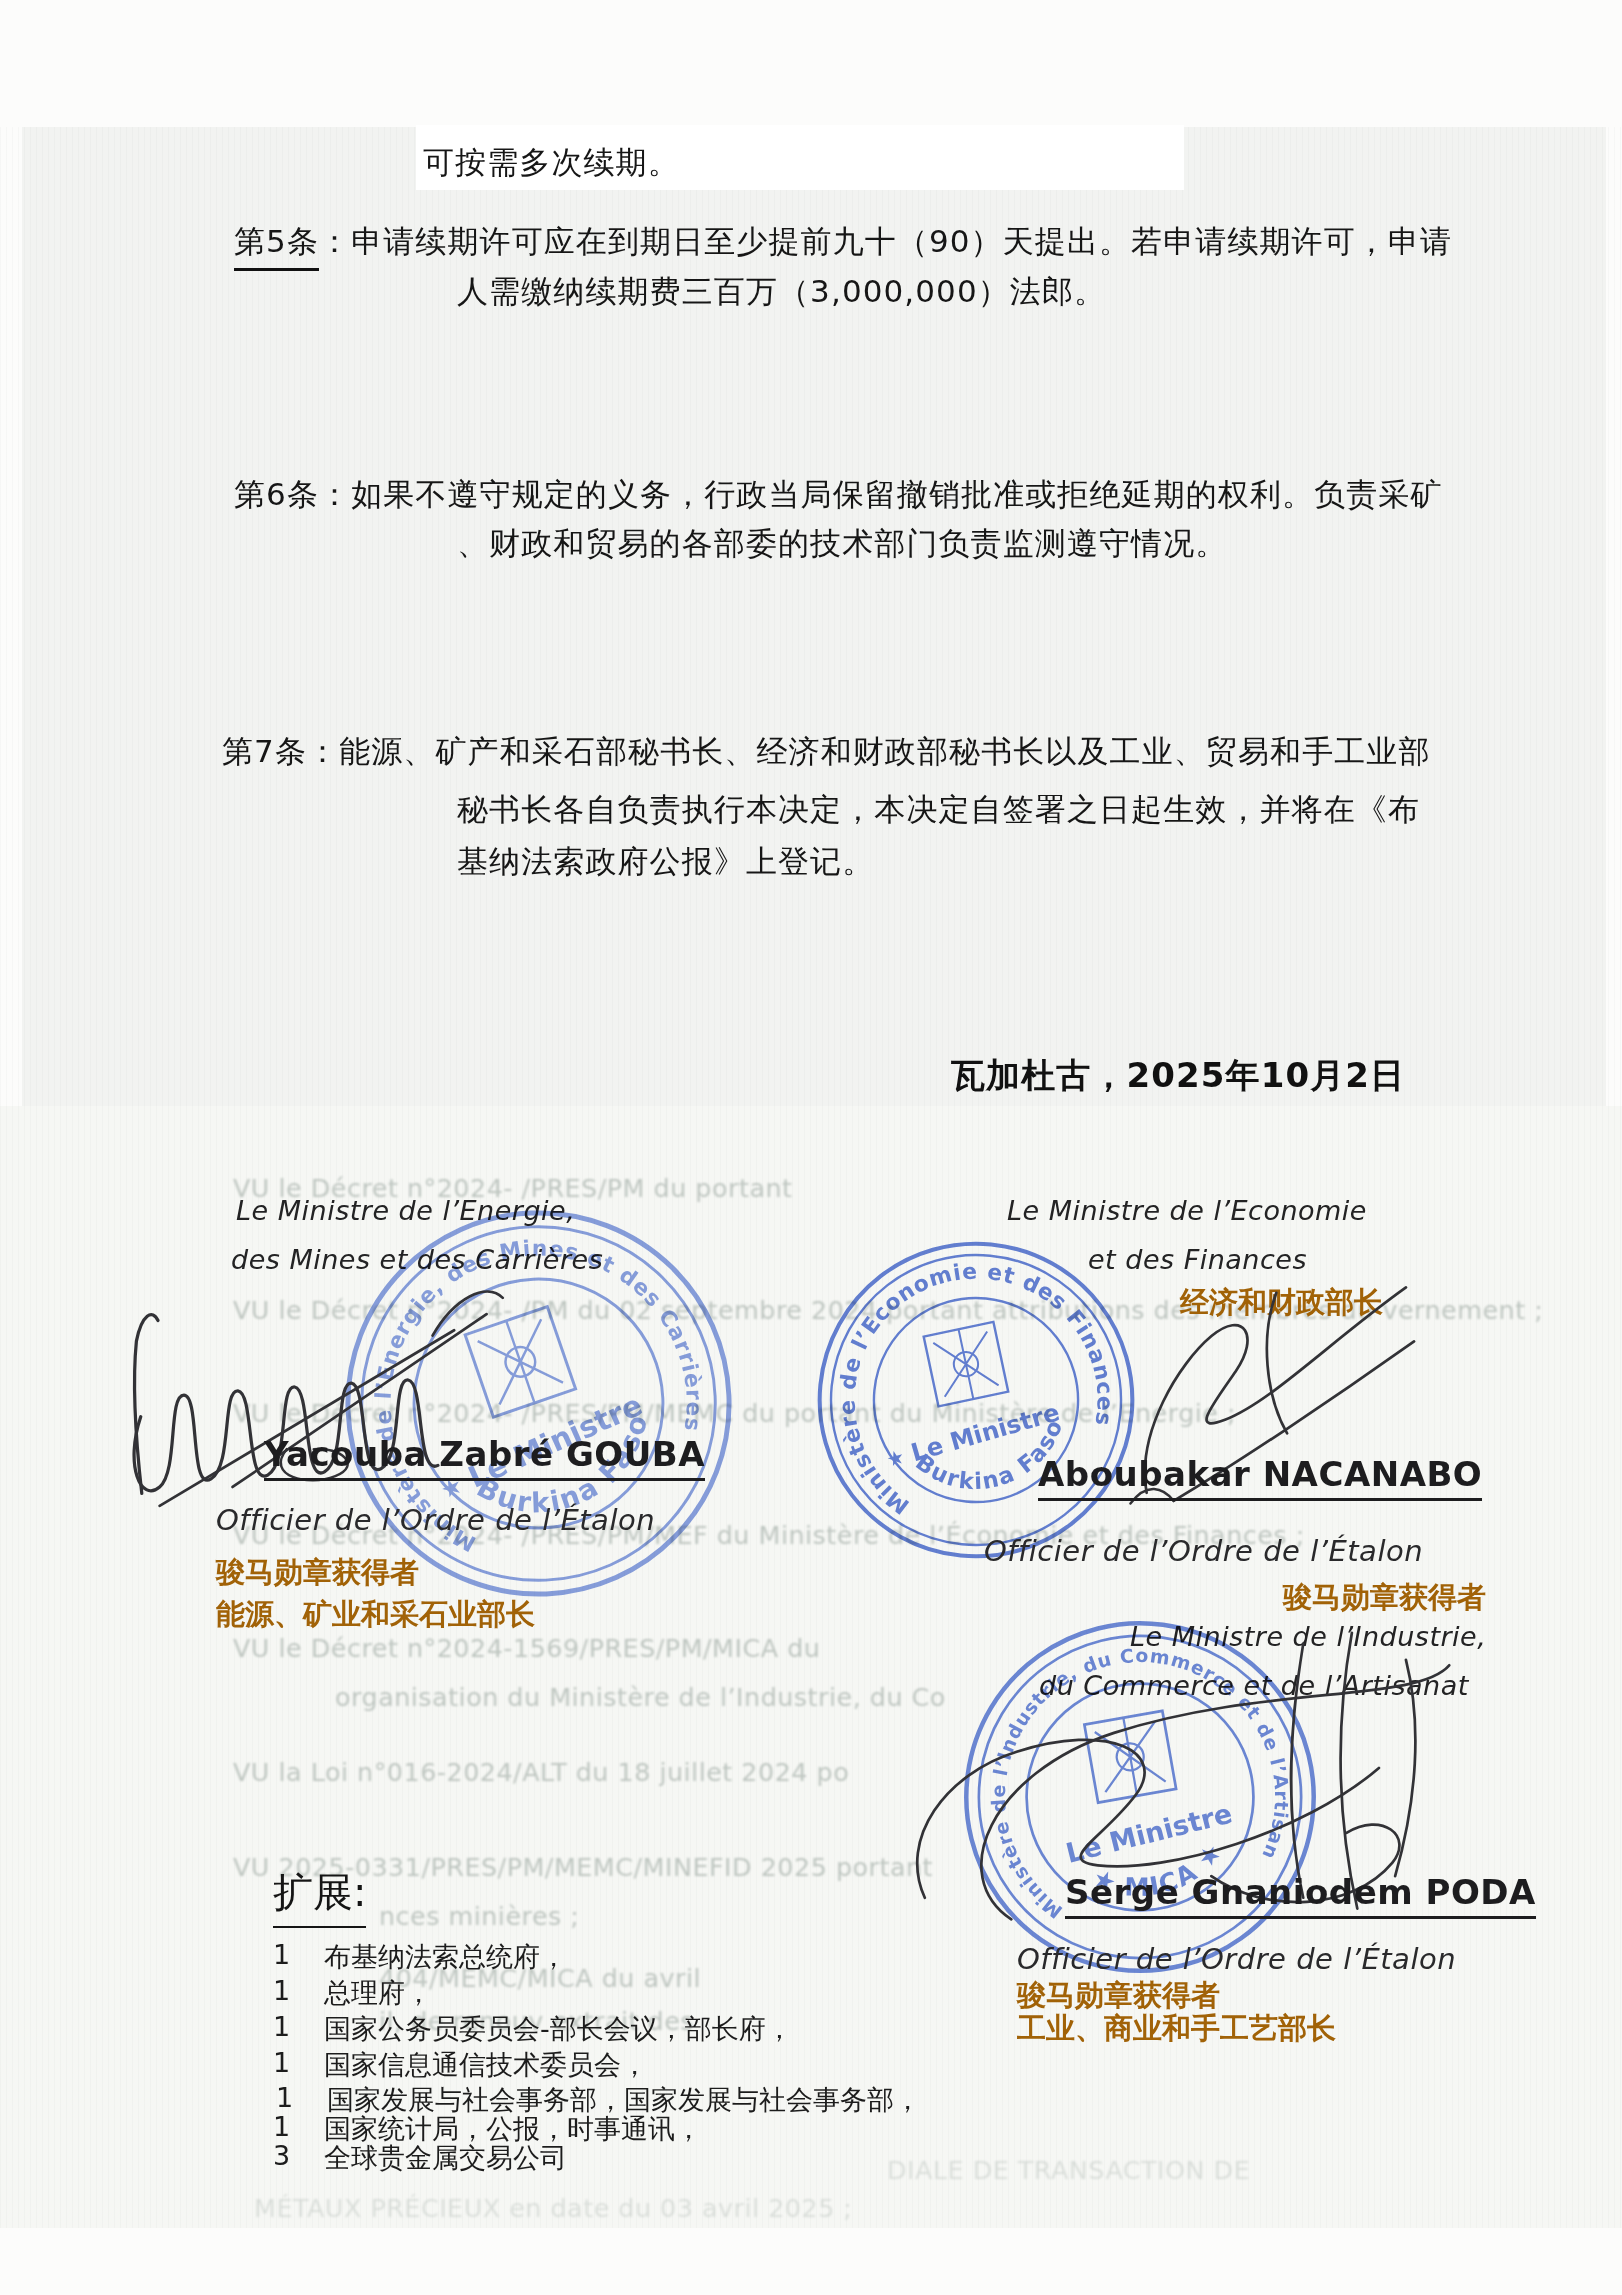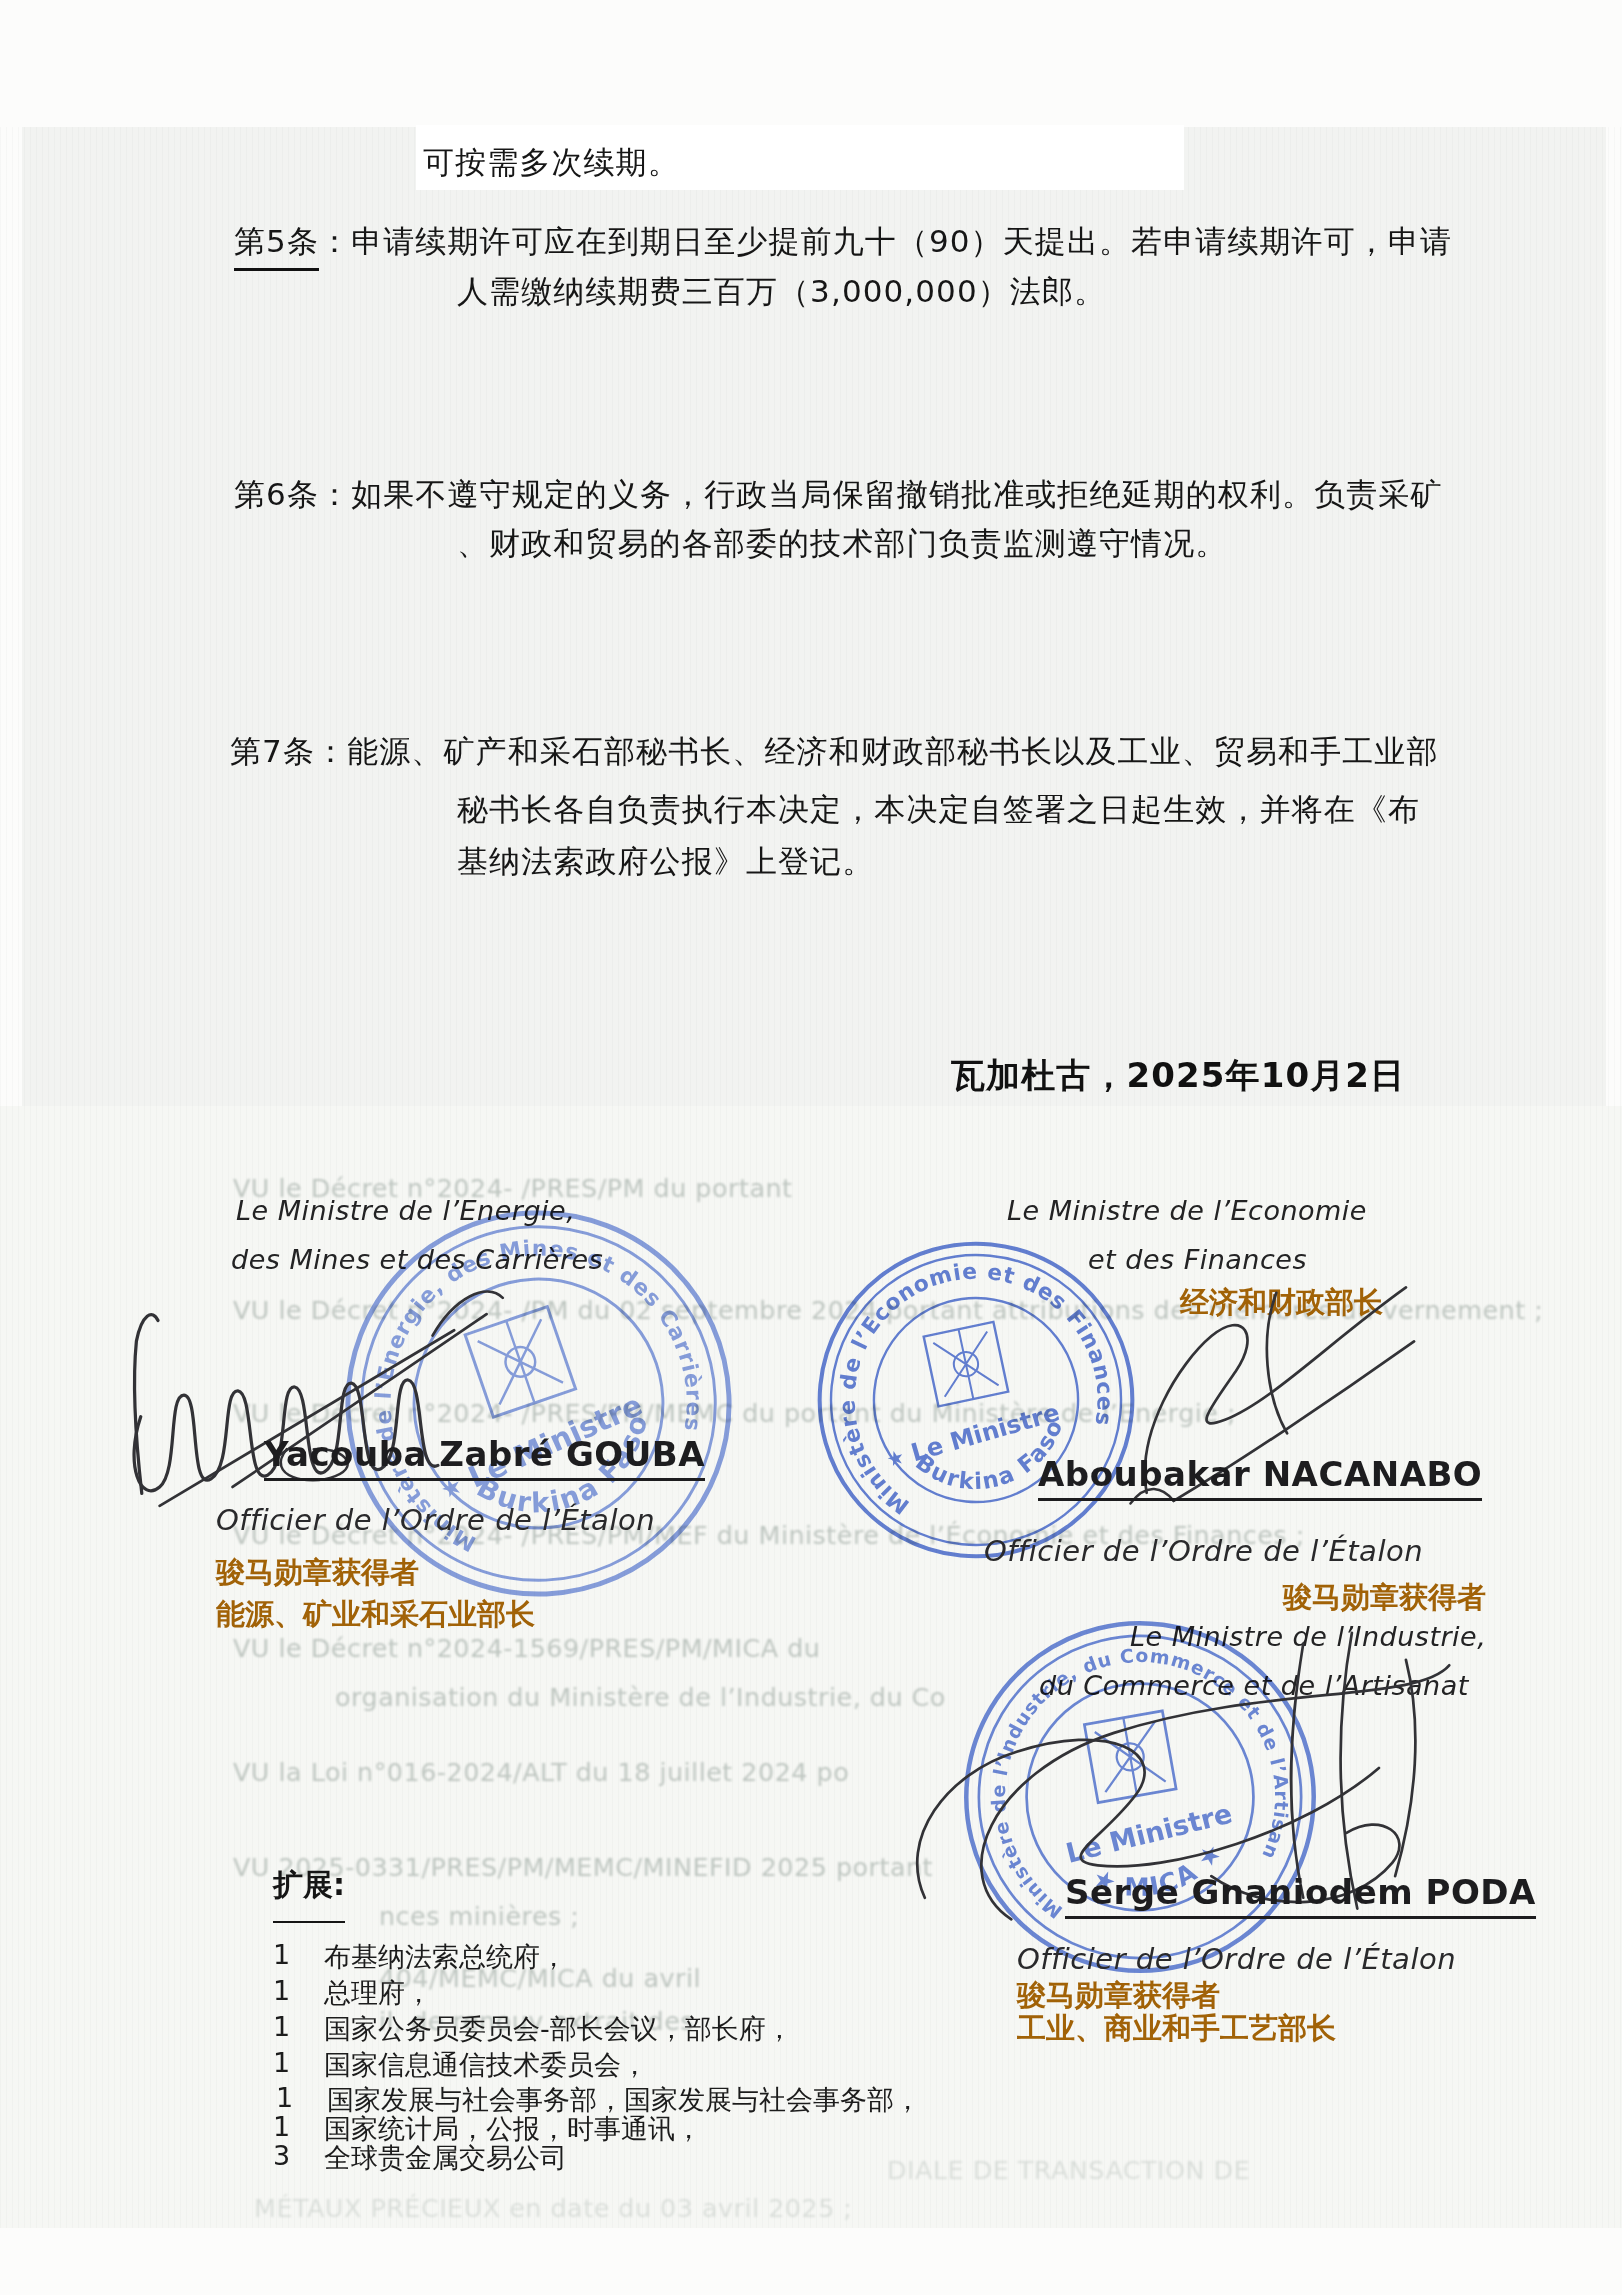--- a/index.html
+++ b/index.html
@@ -19,21 +19,21 @@
   
   .zh{font-size:31px;letter-spacing:1.1px;color:#161616;white-space:nowrap;}
   .art-label{border-bottom:3.2px solid #111;padding-bottom:9px;}
   .date{font-size:34px;font-weight:600;letter-spacing:1.1px;color:#111;}
   
   .fr-title{font-size:27px;font-style:italic;font-weight:500;color:#232324;white-space:nowrap;letter-spacing:0.5px;text-align:right;}
   .sig-name{font-size:34px;font-weight:bold;color:#1d1d1f;white-space:nowrap;border-bottom:3.8px solid #1d1d1f;padding-bottom:4.3px;letter-spacing:0.5px;margin-left:48px;}
   .officier{font-size:29px;font-style:italic;color:#29292b;white-space:nowrap;letter-spacing:0.5px;}
   .zh-small{font-size:29px;font-weight:bold;color:#a16207;white-space:nowrap;}
   
-  .dist-label{font-size:30px;font-weight:bold;color:#151515;border-bottom:2.7px solid #151515;padding-bottom:15px;}
+  .dist-label{font-size:40px;font-weight:normal;color:#151515;border-bottom:2.7px solid #151515;padding-bottom:6px;}
   .dist-row{display:flex;font-size:27px;color:#1c1c1c;white-space:nowrap;}
   .dist-num{width:51px;flex:0 0 51px;}
   
   .stamp{position:absolute;mix-blend-mode:multiply;}
   .stamp text{fill:currentColor;font-family:"DejaVu Sans","Liberation Sans",sans-serif;font-weight:bold;}
   
   .sig{position:absolute;}
   .sig path{fill:none;stroke:#323236;stroke-linecap:round;stroke-linejoin:round;}
   
   .bleed{position:absolute;font-size:25.4px;color:rgba(146,158,151,.55);filter:blur(1.1px);
@@ -62,21 +62,21 @@
 <div class="bleed" style="left:254px;top:2193px;opacity:.5;">MÉTAUX PRÉCIEUX en date du 03 avril 2025 ;</div>
 
 <div class="abs zh" style="left:423px;top:142px;">可按需多次续期。</div>
 
 <div class="abs zh" style="left:234px;top:221px;"><span class="art-label">第5条</span><span>：</span><span>申请续期许可应在到期日至少提前九十（90）天提出。若申请续期许可，申请</span></div>
 <div class="abs zh" style="left:457px;top:271px;">人需缴纳续期费三百万（3,000,000）法郎。</div>
 
 <div class="abs zh" style="left:234px;top:474px;"><span>第6条</span><span>：</span><span>如果不遵守规定的义务，行政当局保留撤销批准或拒绝延期的权利。负责采矿</span></div>
 <div class="abs zh" style="left:457px;top:523px;">、财政和贸易的各部委的技术部门负责监测遵守情况。</div>
 
-<div class="abs zh" style="left:230px;top:731px;"><span>第7条</span><span>：</span><span>能源、矿产和采石部秘书长、经济和财政部秘书长以及工业、贸易和手工业部</span></div>
+<div class="abs zh" style="left:222px;top:731px;"><span>第7条</span><span>：</span><span>能源、矿产和采石部秘书长、经济和财政部秘书长以及工业、贸易和手工业部</span></div>
 <div class="abs zh" style="left:457px;top:789px;">秘书长各自负责执行本决定，本决定自签署之日起生效，并将在《布</div>
 <div class="abs zh" style="left:457px;top:841px;">基纳法索政府公报》上登记。</div>
 
 <div class="abs date" style="left:951px;top:1053px;">瓦加杜古，2025年10月2日</div>
 
 <div class="abs fr-title" style="left:236px;top:1195px;">Le Ministre de l’Energie,</div>
 <div class="abs fr-title" style="left:231px;top:1244px;">des Mines et des Carrières</div>
 
 <svg class="stamp" style="left:341px;top:1206px;color:#5d7dd8;opacity:.72;transform:rotate(-24deg);" width="395" height="395" viewBox="0 0 400 400">
   <defs>

